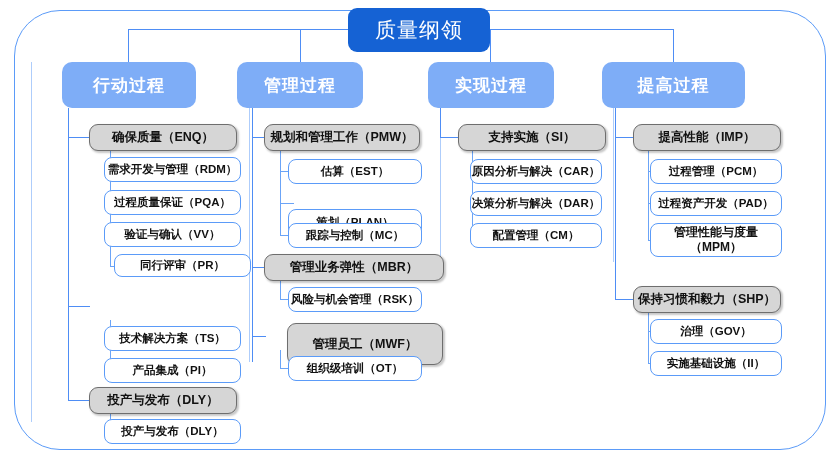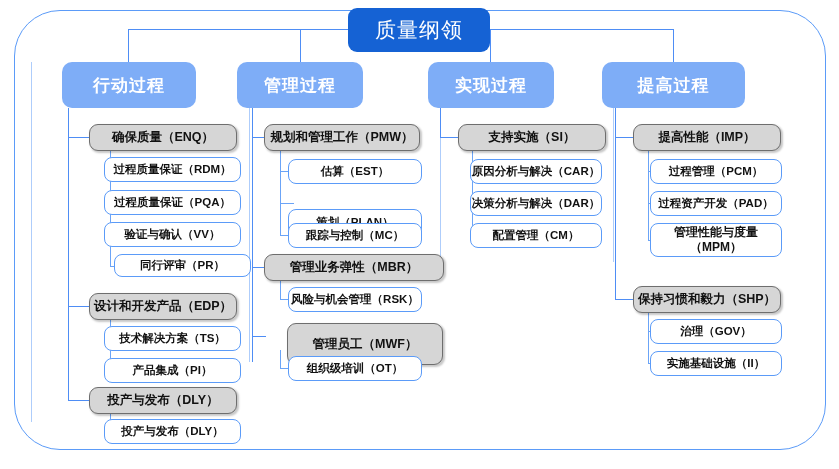--- a/index.html
+++ b/index.html
@@ -117,33 +117,32 @@
   <div class="col-head" style="left:62px;top:62px;width:134px;">行动过程</div>
 
   <div class="vline" style="left:68px;top:108px;height:292px;"></div>
 
   <div class="hline" style="left:68px;top:137px;width:22px;"></div>
   <div class="grp-box" style="left:89px;top:124px;width:148px;height:27px;">确保质量（ENQ）</div>
 
   <div class="vline thin" style="left:110px;top:151px;height:116px;"></div>
 
   <div class="hline thin" style="left:110px;top:169px;width:14px;"></div>
-  <div class="leaf-box" style="left:104px;top:157px;width:137px;height:25px;">过程质量保证（RDM）</div>
+  <div class="leaf-box" style="left:104px;top:157px;width:137px;height:25px;">需求开发与管理（RDM）</div>
 
   <div class="hline thin" style="left:110px;top:202px;width:14px;"></div>
   <div class="leaf-box" style="left:104px;top:190px;width:137px;height:25px;">过程质量保证（PQA）</div>
 
   <div class="hline thin" style="left:110px;top:234px;width:14px;"></div>
   <div class="leaf-box" style="left:104px;top:222px;width:137px;height:25px;">验证与确认（VV）</div>
 
   <div class="hline thin" style="left:110px;top:266px;width:14px;"></div>
   <div class="leaf-box" style="left:114px;top:254px;width:137px;height:23px;">同行评审（PR）</div>
 
   <div class="hline" style="left:68px;top:306px;width:22px;"></div>
-  <div class="grp-box" style="left:89px;top:293px;width:148px;height:27px;">设计和开发产品（EDP）</div>
 
   <div class="vline thin" style="left:110px;top:320px;height:51px;"></div>
 
   <div class="hline thin" style="left:110px;top:338px;width:14px;"></div>
   <div class="leaf-box" style="left:104px;top:326px;width:137px;height:25px;">技术解决方案（TS）</div>
 
   <div class="hline thin" style="left:110px;top:370px;width:14px;"></div>
   <div class="leaf-box" style="left:104px;top:358px;width:137px;height:25px;">产品集成（PI）</div>
 
   <div class="hline" style="left:68px;top:400px;width:22px;"></div>

